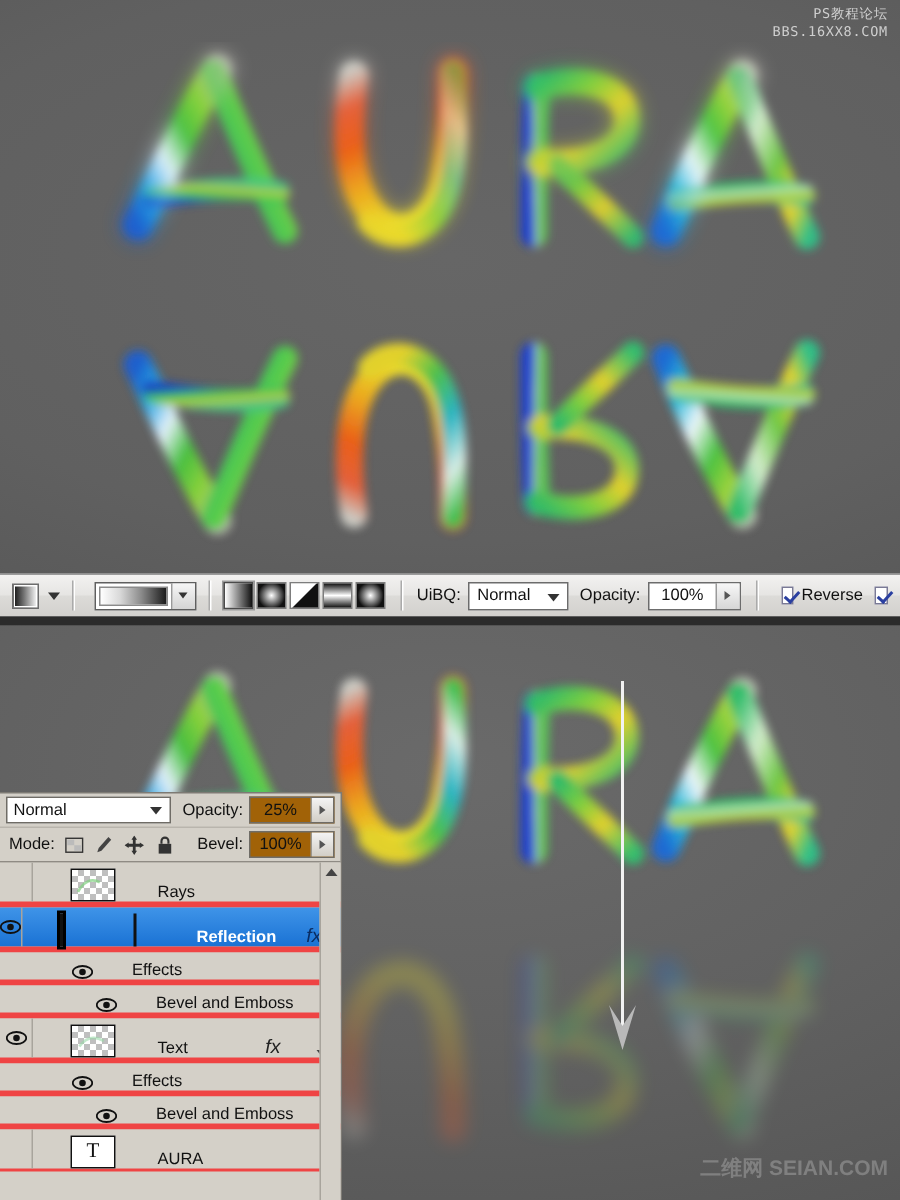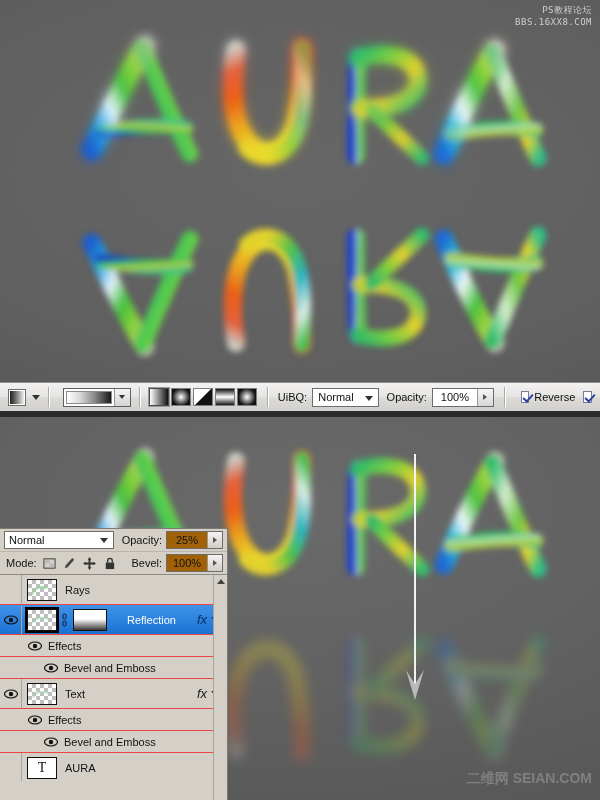--- a/index.html
+++ b/index.html
@@ -148,25 +148,25 @@
     background:linear-gradient(#f4f4f4,#d2cec6);display:flex;align-items:center;justify-content:center;
   }
   .lp-num .st i{width:0;height:0;border-top:3px solid transparent;border-bottom:3px solid transparent;border-left:4px solid #555;}
   .lockicons{display:flex;align-items:center;gap:7px;margin-left:6px;}
   .lockicons .li{width:13px;height:13px;display:block;}
   .spacer{flex:1;}
 
   
   .layerlist{position:relative;height:206px;overflow:hidden;}
   .lrow{
-    display:flex;align-items:center;height:30px;
-    border-bottom:1px solid #ef4444;box-sizing:border-box;background:#d4d0c8;
+    display:flex;align-items:flex-end;height:30px;
+    border-bottom:4px solid #ef4444;box-sizing:border-box;background:#d4d0c8;gap:20px;
   }
   .lrow.sel{background:linear-gradient(#3f94e8,#1a72d4);}
-  .lrow.sel .lname{color:#fff;font-weight:normal;margin-left:20px;}
+  .lrow.sel .lname{color:#fff;font-weight:bold;margin-left:20px;}
   .lrow.sub{height:22px;background:#d4d0c8;}
   .eyecell{
     width:22px;height:100%;display:flex;align-items:center;justify-content:center;
     border-right:1px solid #a8a49c;box-sizing:border-box;
   }
   .eye{width:14px;height:10px;display:block;}
   .thumb{
     width:30px;height:22px;margin-left:5px;border:1px solid #111;box-sizing:border-box;
     background-image:
       linear-gradient(45deg,#bfbfbf 25%,transparent 25%,transparent 75%,#bfbfbf 75%),

